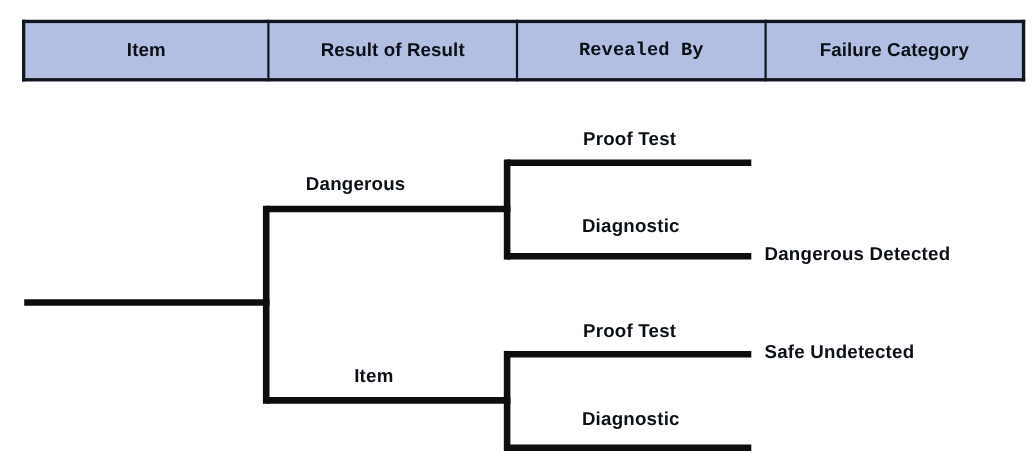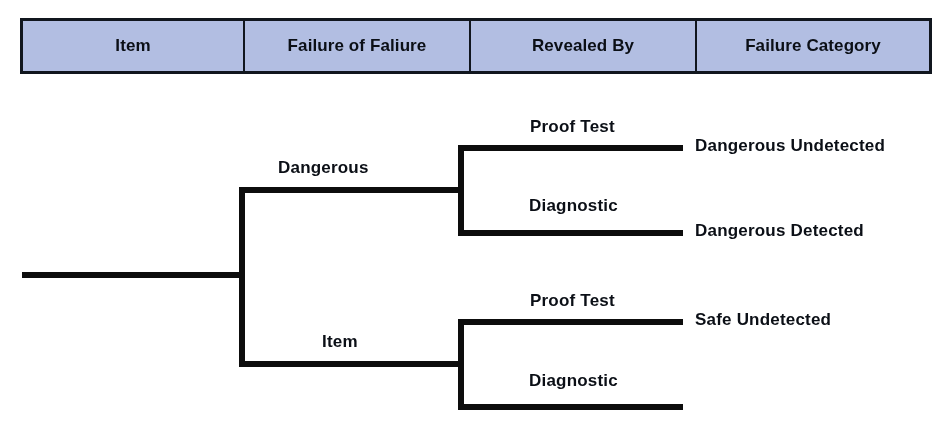--- a/index.html
+++ b/index.html
@@ -38,21 +38,21 @@
     vertical-align: middle;
     font-size: 17px;
     font-weight: bold;
     color: #0b0f16;
     letter-spacing: 0.1px;
     background: #b2bee2;
     padding: 0;
   }
   .col-item      { width: 220px; }
   .col-result    { width: 224px; }
-  .col-revealed  { width: 224px; }
+  .col-revealed  { width: 224px; font-family: Liberation Mono, monospace; }
   .col-category  { width: 232px; }
 
   
   .tree {
     position: absolute;
     left: 0;
     top: 0;
     width: 941px;
     height: 431px;
   }
@@ -83,21 +83,21 @@
 </style>
 </head>
 <body>
 
 <div id="canvas">
 
   <table class="header-table">
     <tbody>
         <tr>
       <td class="col-item">Item</td>
-      <td class="col-result">Failure of Faliure</td>
+      <td class="col-result">Result of Result</td>
       <td class="col-revealed">Revealed By</td>
       <td class="col-category">Failure Category</td>
     </tr>
   </tbody>
     </table>
 
   <div class="tree">
     <svg width="941" height="431" viewBox="0 0 941 431" xmlns="http://www.w3.org/2000/svg">
       <g stroke="#0d0d0d" stroke-width="6" stroke-linecap="butt" fill="none">
 
@@ -124,18 +124,17 @@
     </svg>
 
     <span class="node-label lbl-dangerous">Dangerous</span>
     <span class="node-label lbl-safe">Item</span>
 
     <span class="node-label lbl-pt-1">Proof Test</span>
     <span class="node-label lbl-diag-1">Diagnostic</span>
     <span class="node-label lbl-pt-2">Proof Test</span>
     <span class="node-label lbl-diag-2">Diagnostic</span>
 
-    <span class="node-label lbl-du">Dangerous Undetected</span>
     <span class="node-label lbl-su">Safe Undetected</span>
     <span class="node-label lbl-dd">Dangerous Detected</span>
   </div>
 
 </div>
 
 </body></html>

